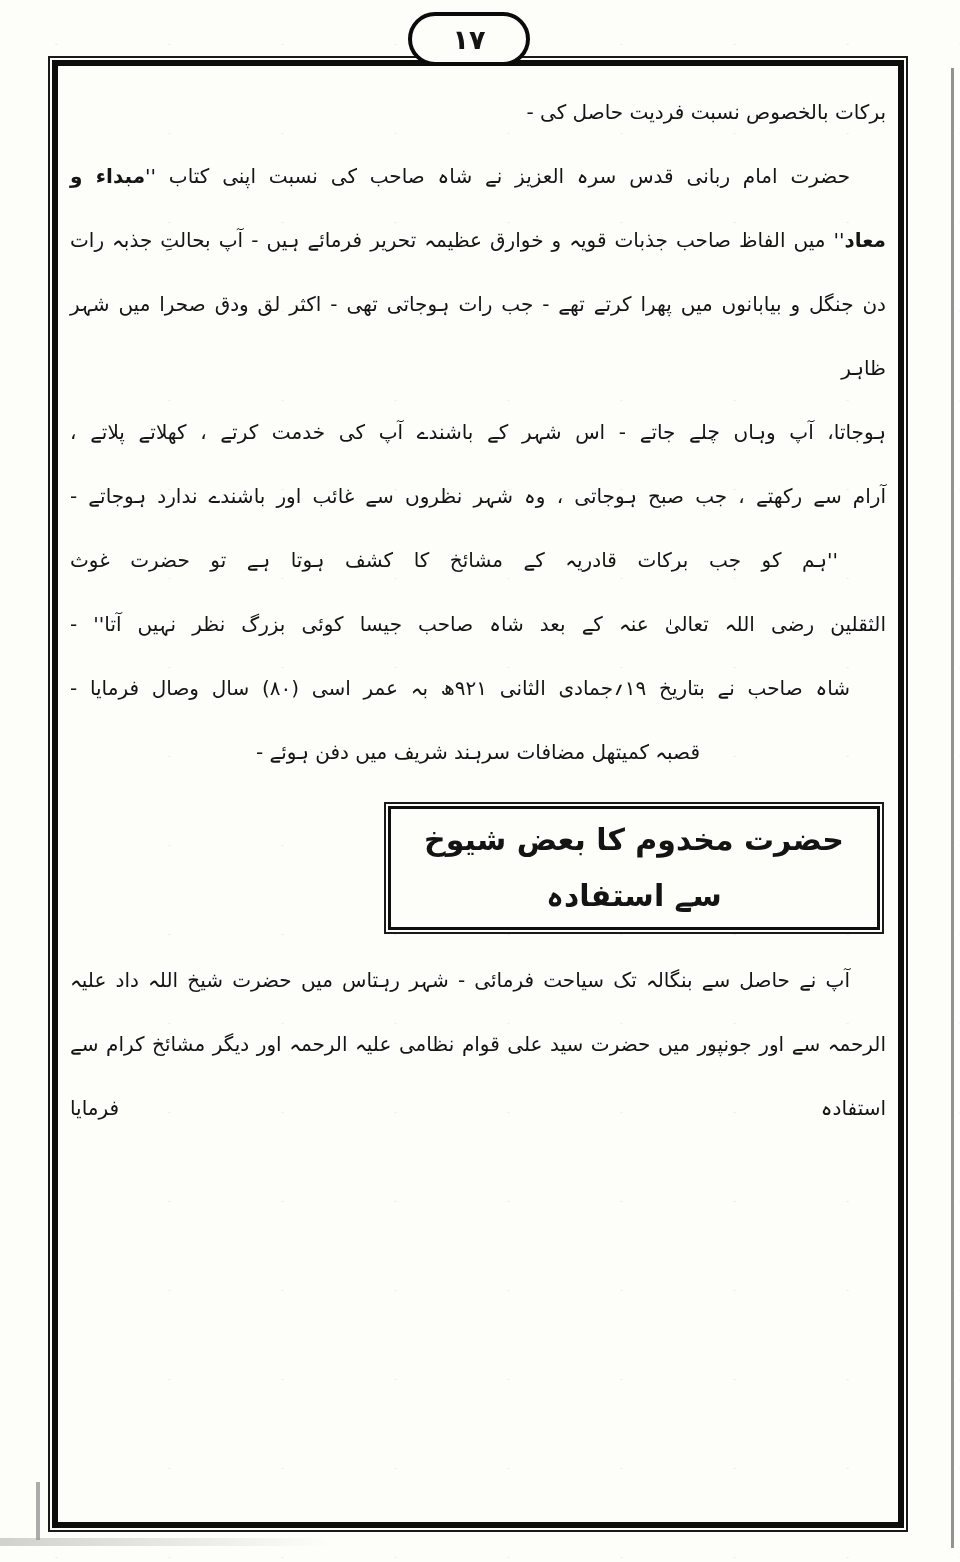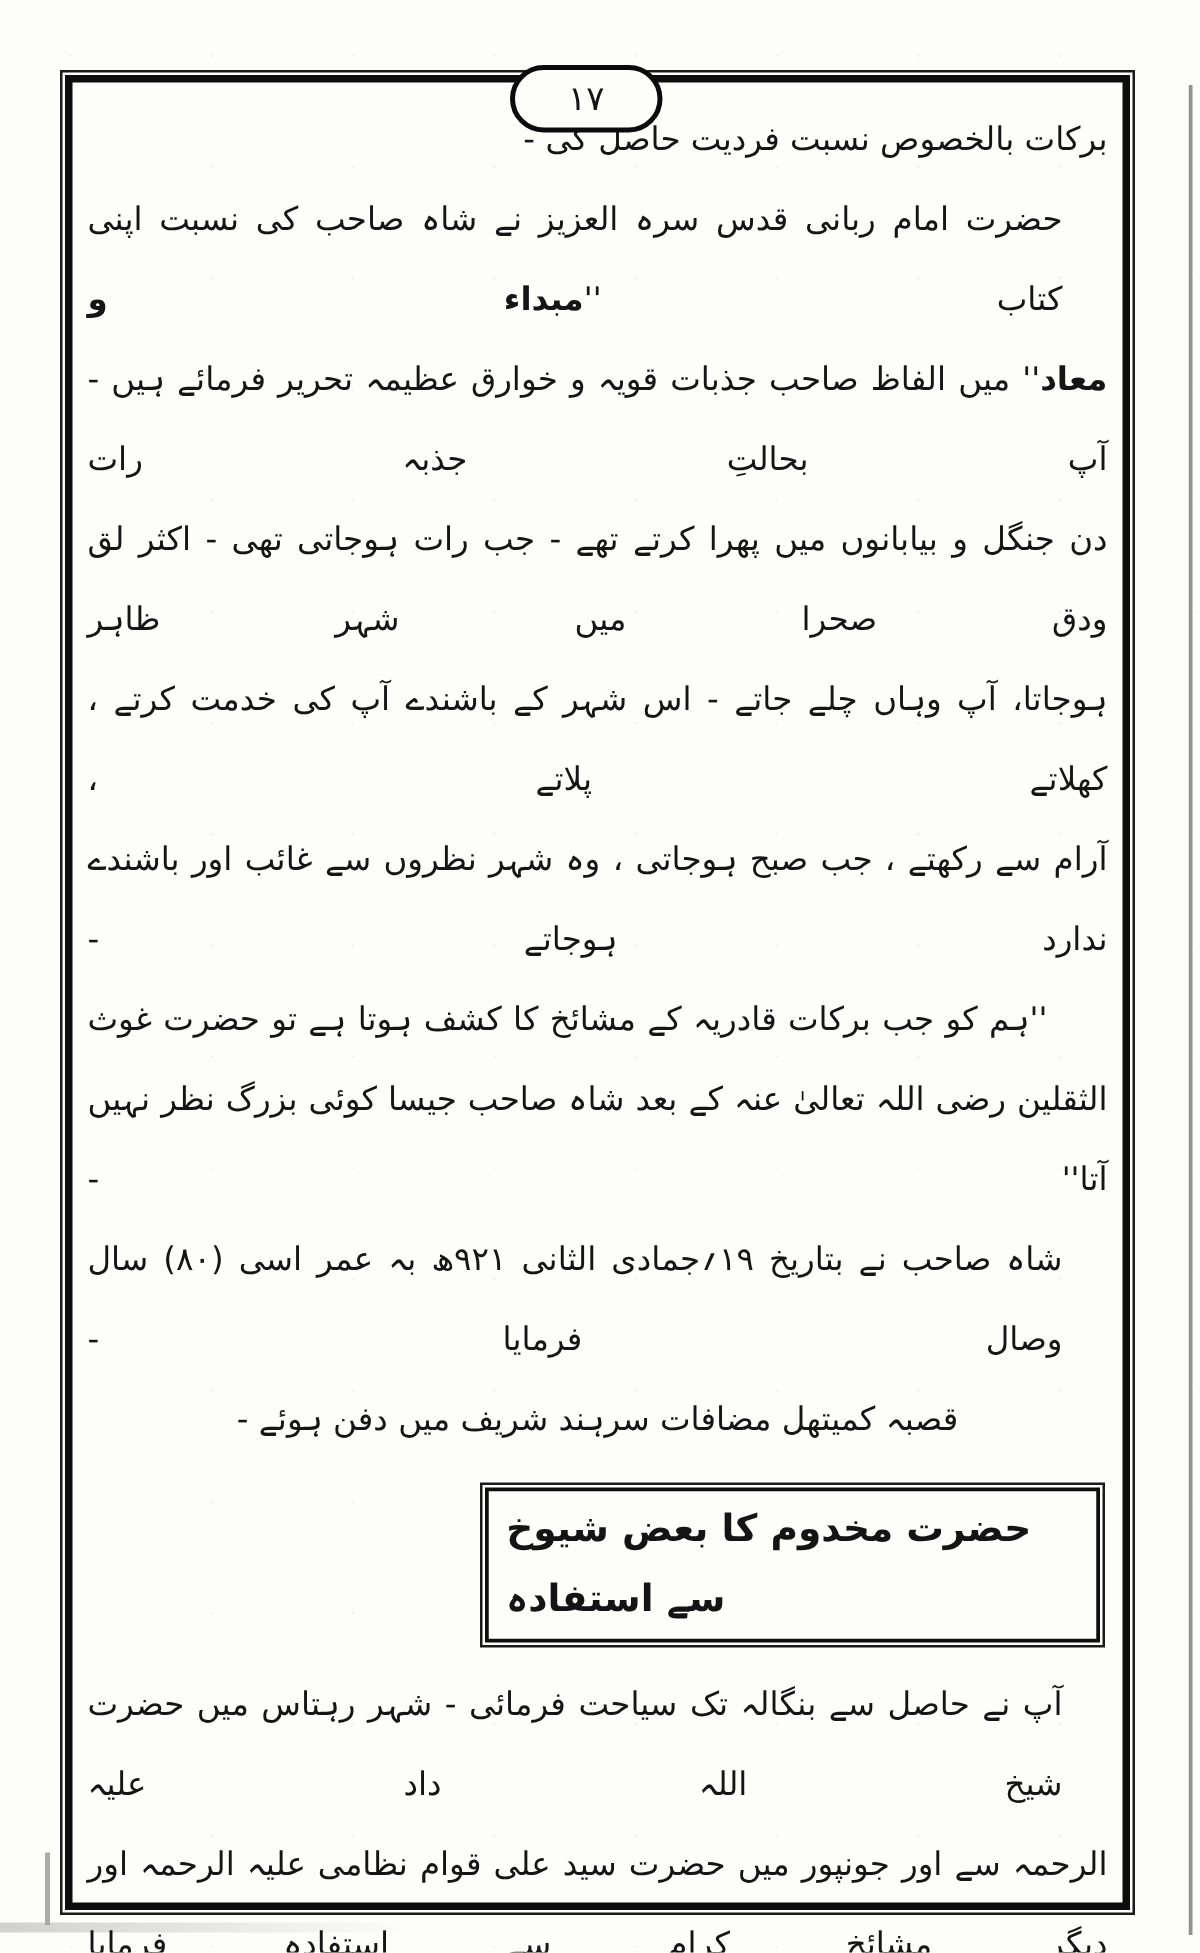--- a/index.html
+++ b/index.html
@@ -15,55 +15,55 @@
     position:absolute;inset:0;pointer-events:none;
     background-image:radial-gradient(rgba(0,0,0,0.10) 1px, transparent 1.4px);
     background-size:113px 89px;
     opacity:.5;
   }
   
   .page-num{
     position:absolute;top:12px;left:408px;width:114px;height:46px;
     border:4px solid #0b0b0b;border-radius:28px;
     display:flex;align-items:center;justify-content:center;
-    font-size:27px;font-weight:normal;background:#fdfdfa;z-index:3;margin-top:40px;
+    font-size:27px;font-weight:bold;background:#fdfdfa;z-index:3;
   }
   
   .frame{
     position:absolute;left:52px;top:60px;width:852px;height:1468px;
     border:6px solid #0d0d0d;
     outline:2px solid #1a1a1a;outline-offset:2px;
     background:transparent;
     box-sizing:border-box;
     padding:14px 12px 0 12px;
     z-index:2;
   }
   .textcol{direction:rtl;}
   .line{
     direction:rtl;
-    font-size:26px;
+    font-size:20px;
     line-height:64px;
     white-space:normal;
     color:#151515;
   }
   .jl{text-align:justify;text-align-last:justify;}
   .rl{text-align:right;}
   .cl{text-align:center;}
   .ind{padding-right:36px;}
   .q1{margin-right:48px;}
   .q2{}
   .line b{font-weight:bold;}
   
   .hbox{
     direction:rtl;
     border:3px solid #0e0e0e;
     outline:2px solid #1a1a1a;outline-offset:2px;
     margin:22px 6px 18px auto;
     padding:3px 14px;
-    text-align:left;
+    text-align:center;
     font-weight:bold;
     font-size:30px;
     line-height:56px;
     background:#fdfdfa;
     box-sizing:border-box;
   }
   .hbox1{width:492px;}
   
   .edge-right{
     position:absolute;top:68px;right:6px;width:3px;height:1480px;

